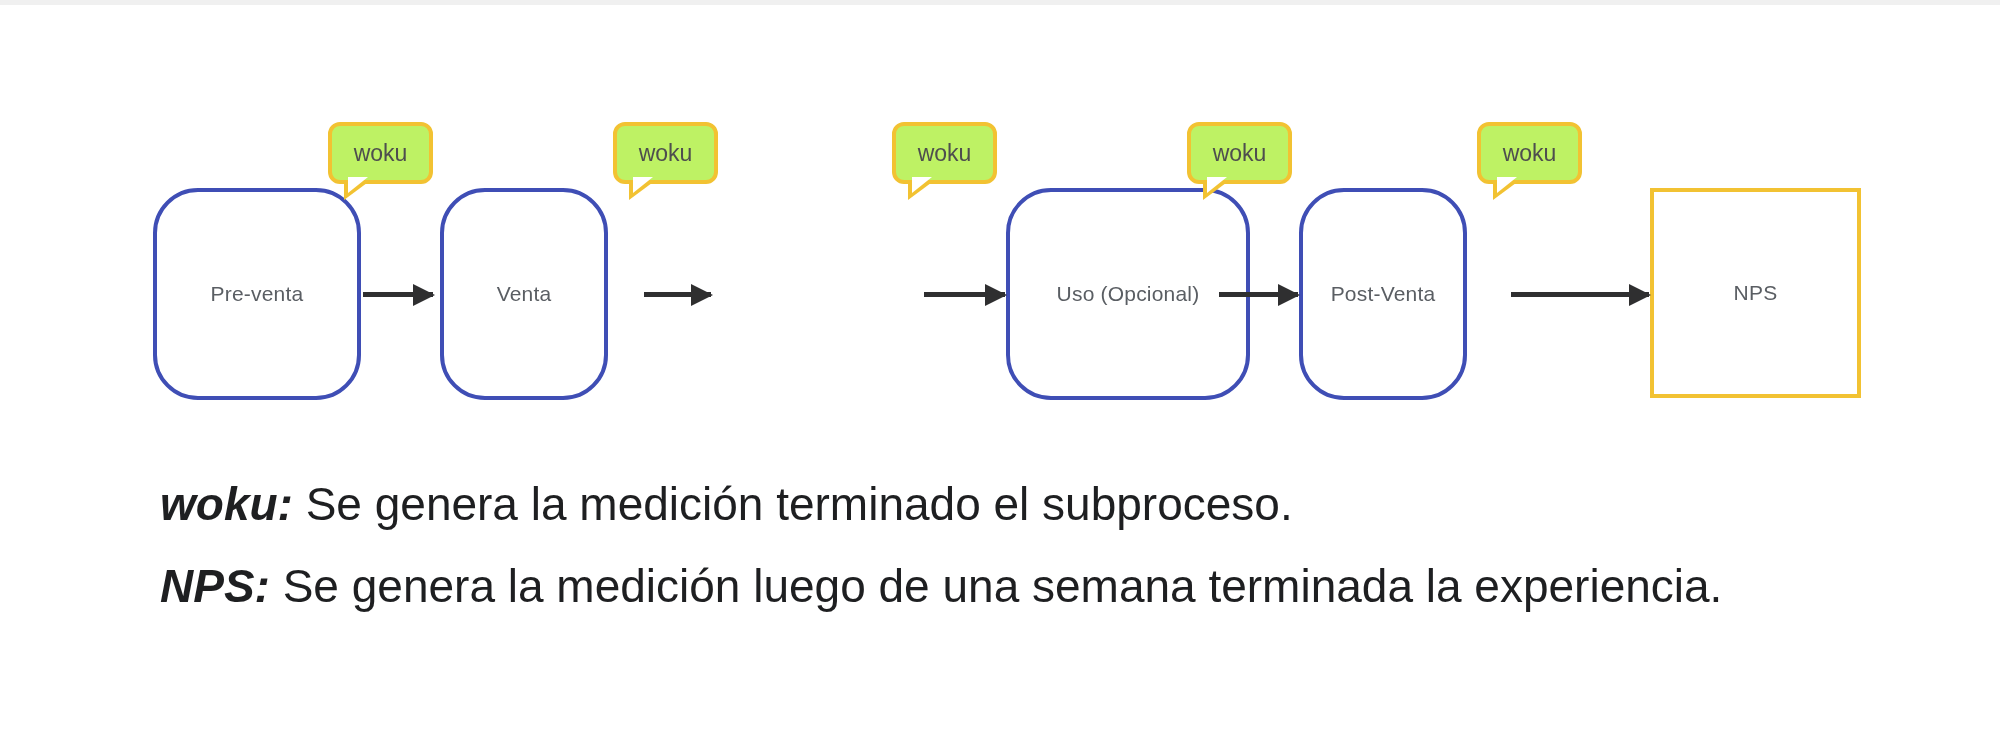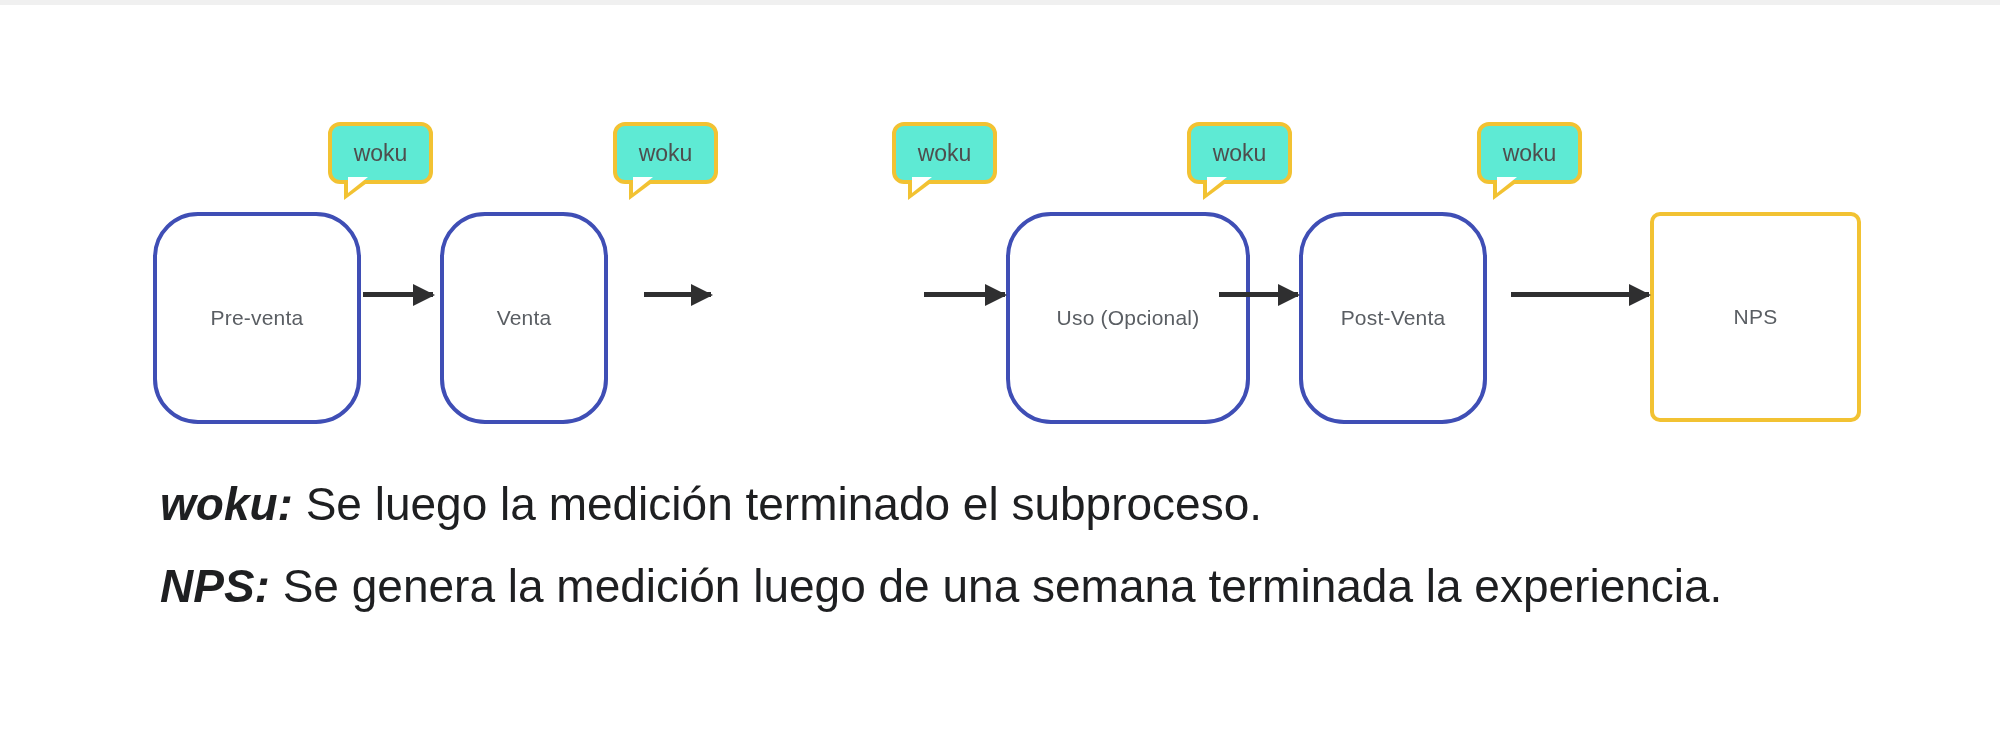--- a/index.html
+++ b/index.html
@@ -31,43 +31,42 @@
     position:absolute;
     top:188px;
     height:212px;
     box-sizing:border-box;
     border:4px solid var(--blue-border);
     border-radius:45px;
     background:#fff;
     display:flex;
     align-items:center;
     justify-content:center;
-    margin-top:24px;
   }
   .stage .stage-label{
     color:var(--label-color);
     font-size:21px;
     letter-spacing:0.2px;
     white-space:nowrap;
   }
   .stage.nps{
     border-color:var(--yellow-accent);
-    border-radius:10px;
+    border-radius:0;
     height:210px;
   }
   
   .bubble{
     position:absolute;
     top:122px;
     width:105px;
     height:62px;
     box-sizing:border-box;
     border:4px solid var(--yellow-accent);
     border-radius:12px;
-    background:#5eead4;
+    background:#bef264;
     display:flex;
     align-items:center;
     justify-content:center;
     z-index:3;
   }
   .bubble .badge-label{
     color:var(--badge-text);
     font-size:23px;
   }
   
@@ -128,21 +127,21 @@
 
   <div class="stage" style="left:153px;width:208px">
     <span class="stage-label">Pre-venta</span>
   </div>
   <div class="stage" style="left:440px;width:168px">
     <span class="stage-label">Venta</span>
   </div>
   <div class="stage" style="left:1006px;width:244px">
     <span class="stage-label">Uso (Opcional)</span>
   </div>
-  <div class="stage" style="left:1299px;width:188px">
+  <div class="stage" style="left:1299px;width:168px">
     <span class="stage-label">Post-Venta</span>
   </div>
   <div class="stage nps" style="left:1650px;width:211px">
     <span class="stage-label">NPS</span>
   </div>
 
   <div class="bubble" style="left:328px">
     <span class="badge-label">woku</span>
   </div>
   <div class="bubble" style="left:613px">
@@ -157,16 +156,16 @@
   <div class="bubble" style="left:1477px">
     <span class="badge-label">woku</span>
   </div>
 
   <div class="arrow" style="left:363px;width:70px"></div>
   <div class="arrow" style="left:644px;width:67px"></div>
   <div class="arrow" style="left:924px;width:81px"></div>
   <div class="arrow" style="left:1219px;width:79px"></div>
   <div class="arrow" style="left:1511px;width:138px"></div>
 
-  <p class="note" style="top:478px"><b class="note-term">woku:</b><span> Se luego la medición terminado el subproceso.</span></p>
+  <p class="note" style="top:478px"><b class="note-term">woku:</b><span> Se genera la medición terminado el subproceso.</span></p>
   <p class="note" style="top:560px"><b class="note-term">NPS:</b><span> Se genera la medición luego de una semana terminada la experiencia.</span></p>
 
 </div>
 
 </body></html>

